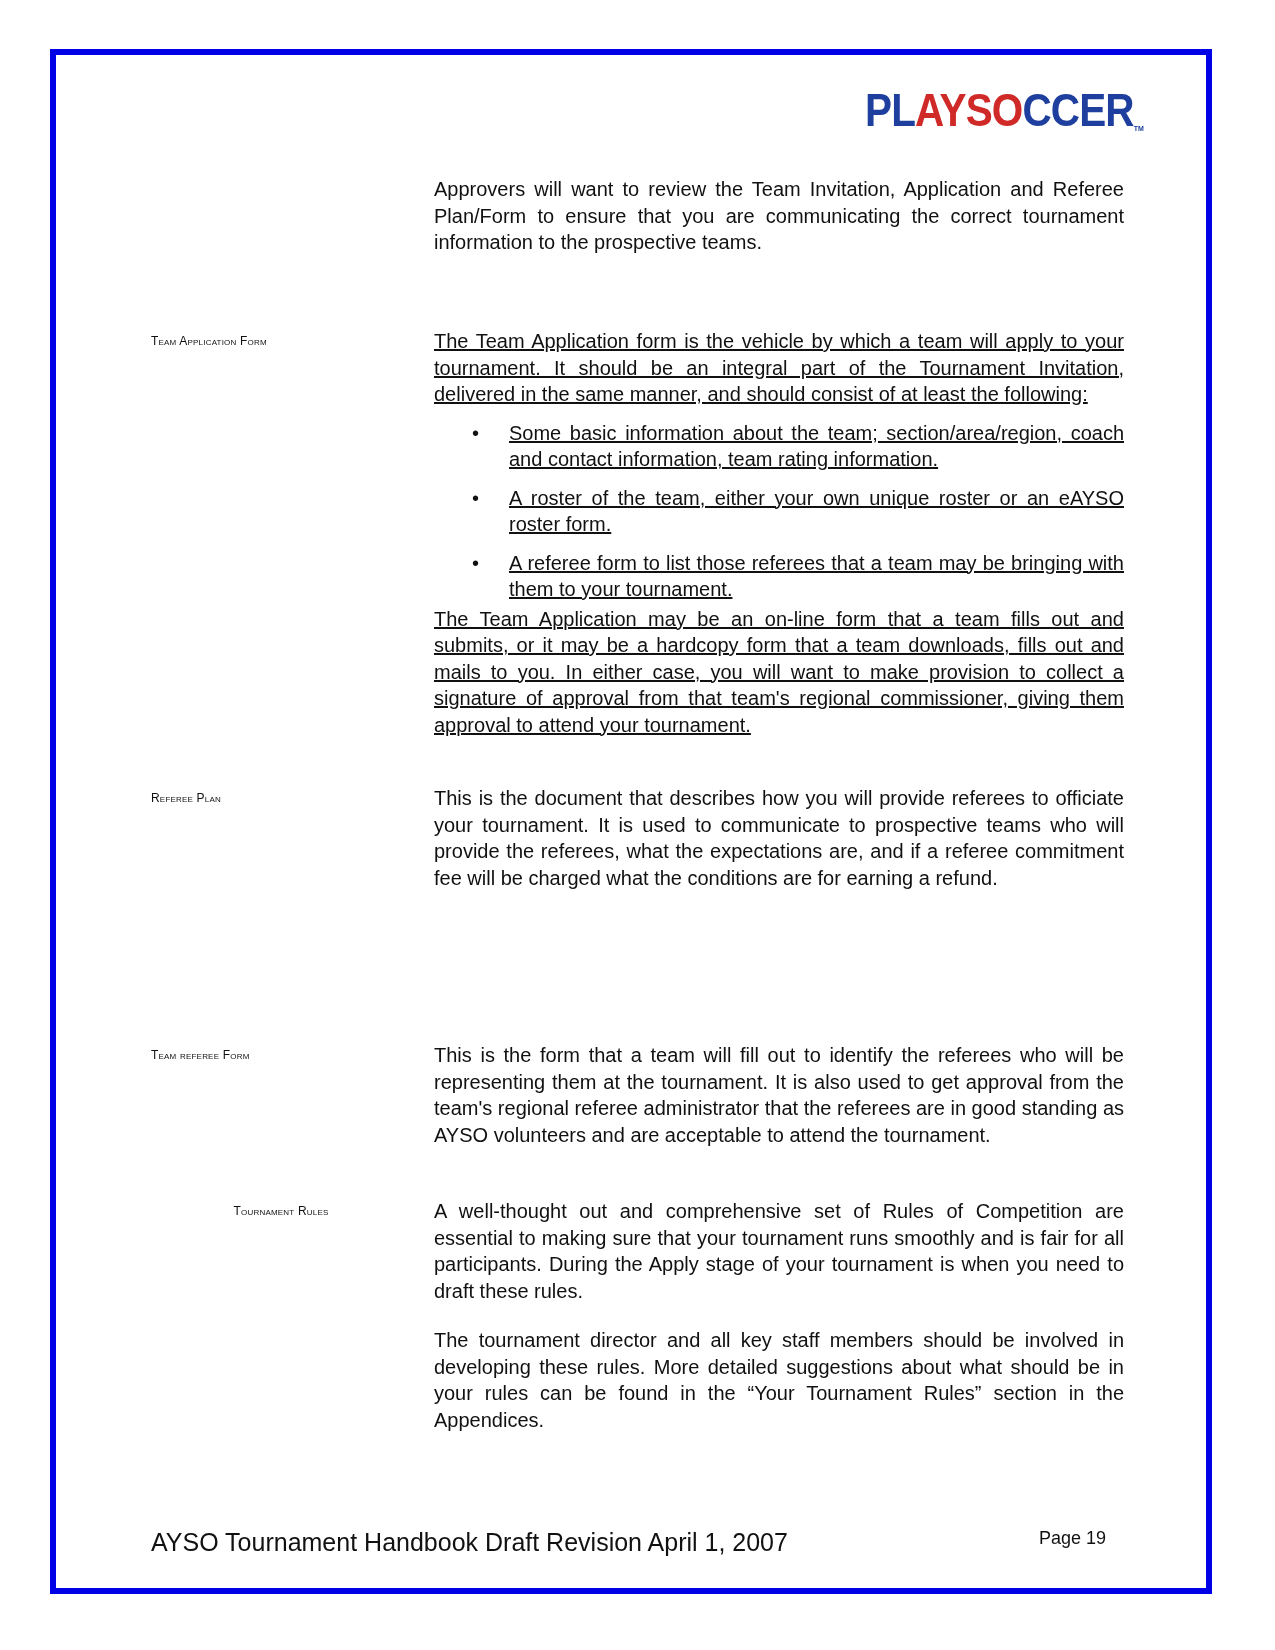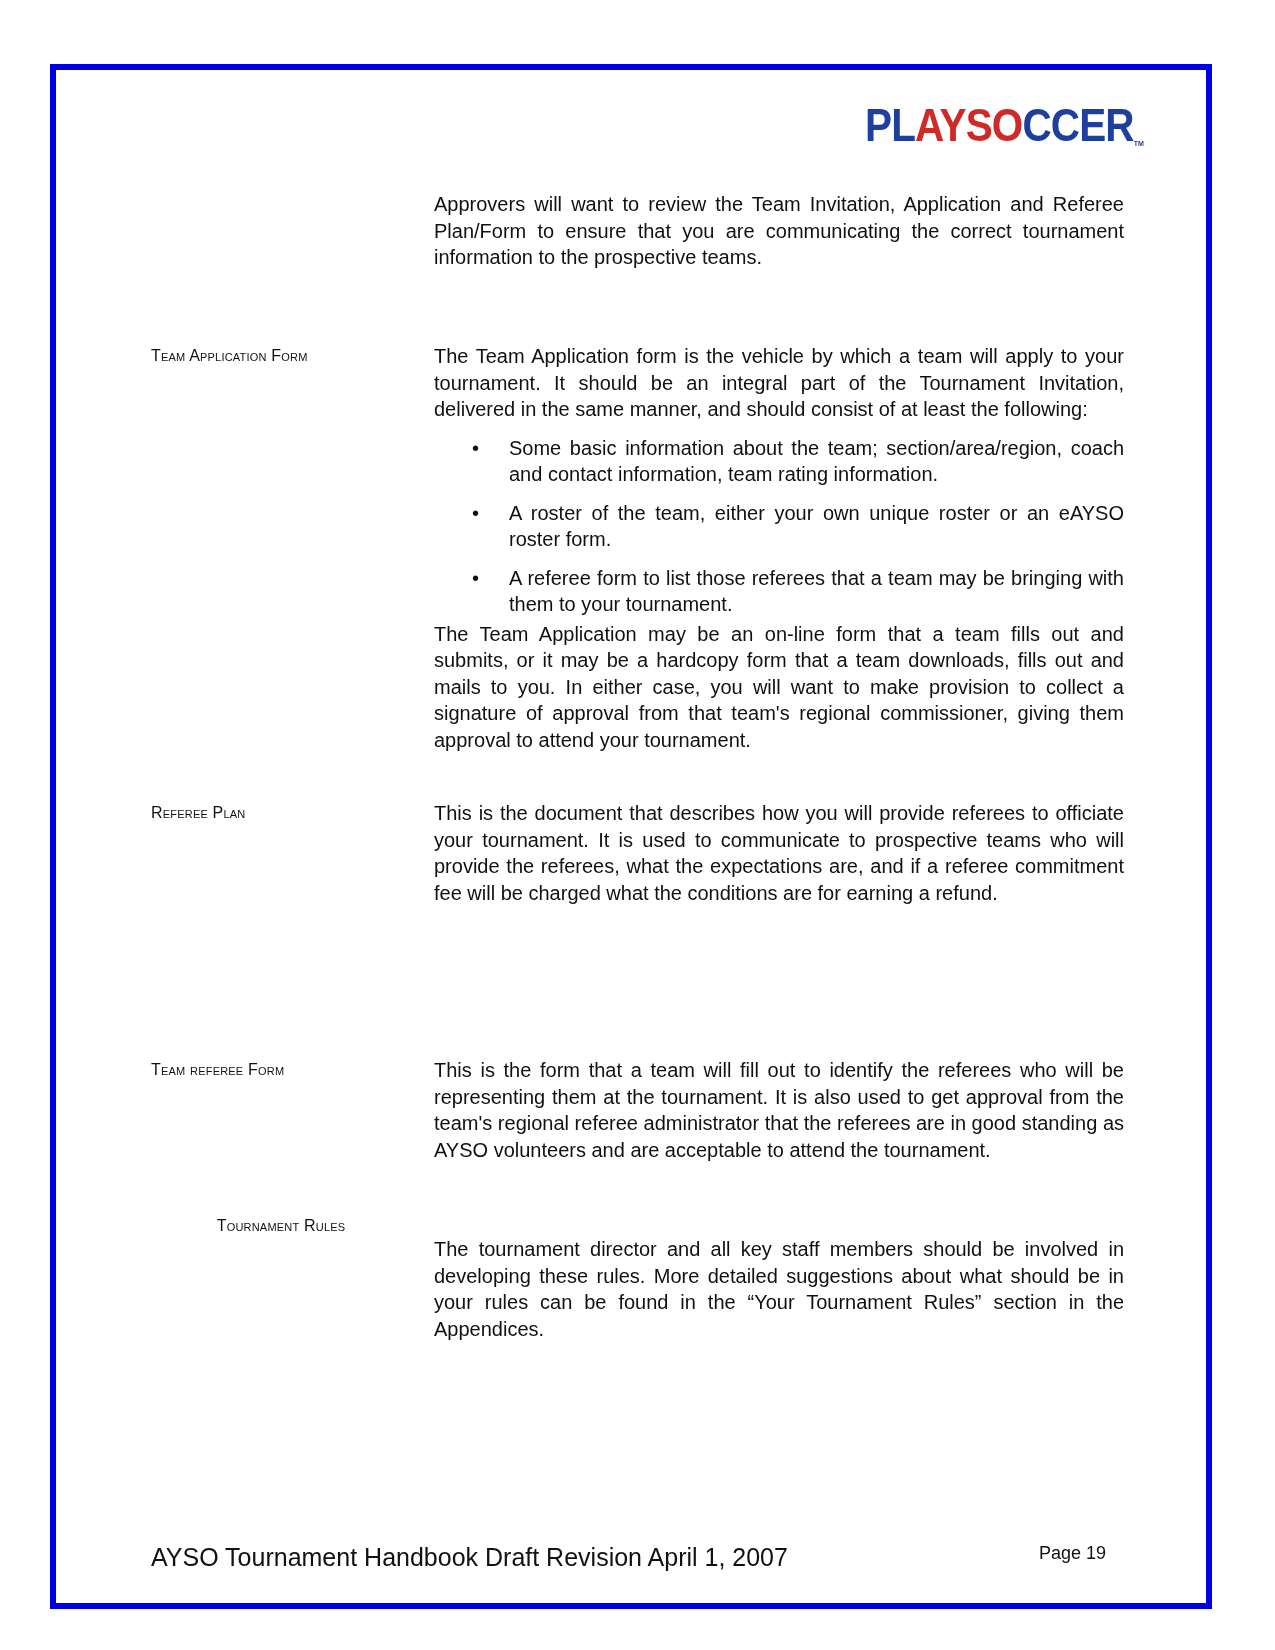--- a/index.html
+++ b/index.html
@@ -1,27 +1,27 @@
 <!DOCTYPE html>
 <html><head>
 <meta charset="utf-8">
 <style>
   html, body { margin: 0; padding: 0; background: #ffffff; }
   body { width: 1275px; height: 1650px; position: relative; overflow: hidden;
          font-family: "Liberation Sans", sans-serif; color: #111; }
-  .frame { position: absolute; left: 50px; top: 64px; width: 1162px; height: 1545px;
+  .frame { position: absolute; left: 50px; top: 49px; width: 1162px; height: 1545px;
            border: 6px solid #0000e6; box-sizing: border-box; }
   .logo { position: absolute; right: 62px; top: 32px; font-family: "Liberation Sans", sans-serif;
           font-weight: bold; font-size: 46px; letter-spacing: -1px; transform: scaleX(0.88);
           transform-origin: right center; line-height: 1; }
   .logo .blue { color: #1f3f9e; }
   .logo .red { color: #cf2a27; }
   .logo .tm { font-size: 8px; color: #1f3f9e; vertical-align: bottom; letter-spacing: 0; }
   .content { position: absolute; left: 0; top: 0; width: 100%; }
-  .heading { position: absolute; left: 95px; width: 260px; font-size: 16px; font-variant: small-caps;
+  .heading { position: absolute; left: 95px; width: 260px; font-size: 12px; font-variant: small-caps;
              letter-spacing: 0.2px; line-height: 26px; }
   .body { position: absolute; left: 378px; width: 690px; }
   p { margin: 0; font-size: 20px; line-height: 26.5px; text-align: justify; }
   ul { list-style: none; margin: 0; padding: 0; }
   li { position: relative; padding-left: 75px; font-size: 20px; line-height: 26.5px; text-align: justify; }
   li .bullet { position: absolute; left: 38px; top: 0; }
   .footer-left { position: absolute; left: 95px; top: 1473px; font-size: 25px; }
   .footer-right { position: absolute; right: 100px; top: 1473px; font-size: 18px; }
 </style>
 </head>
@@ -32,21 +32,21 @@
     <span class="blue">PL</span><span class="red">AYSO</span><span class="blue">CCER</span><span class="tm">TM</span>
   </div>
 
   <div class="content">
 
     <div class="body" style="top:98px;">
       <p style="margin-top:23px;">Approvers will want to review the Team Invitation, Application and Referee Plan/Form to ensure that you are communicating the correct tournament information to the prospective teams.</p>
     </div>
 
     <div class="heading" style="top:273px;">Team Application Form</div>
-    <div class="body" style="top:273px;">
+    <div class="body" style="top:273px;text-decoration:underline;">
       <p>The Team Application form is the vehicle by which a team will apply to your tournament. It should be an integral part of the Tournament Invitation, delivered in the same manner, and should consist of at least the following:</p>
       <ul style="margin-top:12px;">
         <li><span class="bullet">•</span><span>Some basic information about the team; section/area/region, coach and contact information, team rating information.</span></li>
         <li style="margin-top:12px;"><span class="bullet">•</span><span>A roster of the team, either your own unique roster or an eAYSO roster form.</span></li>
         <li style="margin-top:12px;"><span class="bullet">•</span><span>A referee form to list those referees that a team may be bringing with them to your tournament.</span></li>
       </ul>
       <p style="margin-top:3px;">The Team Application may be an on-line form that a team fills out and submits, or it may be a hardcopy form that a team downloads, fills out and mails to you. In either case, you will want to make provision to collect a signature of approval from that team's regional commissioner, giving them approval to attend your tournament.</p>
     </div>
 
     <div class="heading" style="top:730px;">Referee Plan</div>
@@ -54,19 +54,20 @@
       <p>This is the document that describes how you will provide referees to officiate your tournament. It is used to communicate to prospective teams who will provide the referees, what the expectations are, and if a referee commitment fee will be charged what the conditions are for earning a refund.</p>
     </div>
 
     <div class="heading" style="top:987px;">Team referee Form</div>
     <div class="body" style="top:987px;">
       <p>This is the form that a team will fill out to identify the referees who will be representing them at the tournament. It is also used to get approval from the team's regional referee administrator that the referees are in good standing as AYSO volunteers and are acceptable to attend the tournament.</p>
     </div>
 
     <div class="heading" style="top:1143px;text-align:center;">Tournament Rules</div>
     <div class="body" style="top:1143px;">
+      <p>A well-thought out and comprehensive set of Rules of Competition are essential to making sure that your tournament runs smoothly and is fair for all participants. During the Apply stage of your tournament is when you need to draft these rules.</p>
       <p style="margin-top:23px;">The tournament director and all key staff members should be involved in developing these rules. More detailed suggestions about what should be in your rules can be found in the “Your Tournament Rules” section in the Appendices.</p>
     </div>
   </div>
 
   <div class="footer-left">AYSO Tournament Handbook Draft Revision April 1, 2007</div>
   <div class="footer-right">Page 19</div>
 </div>
 
 </body></html>

